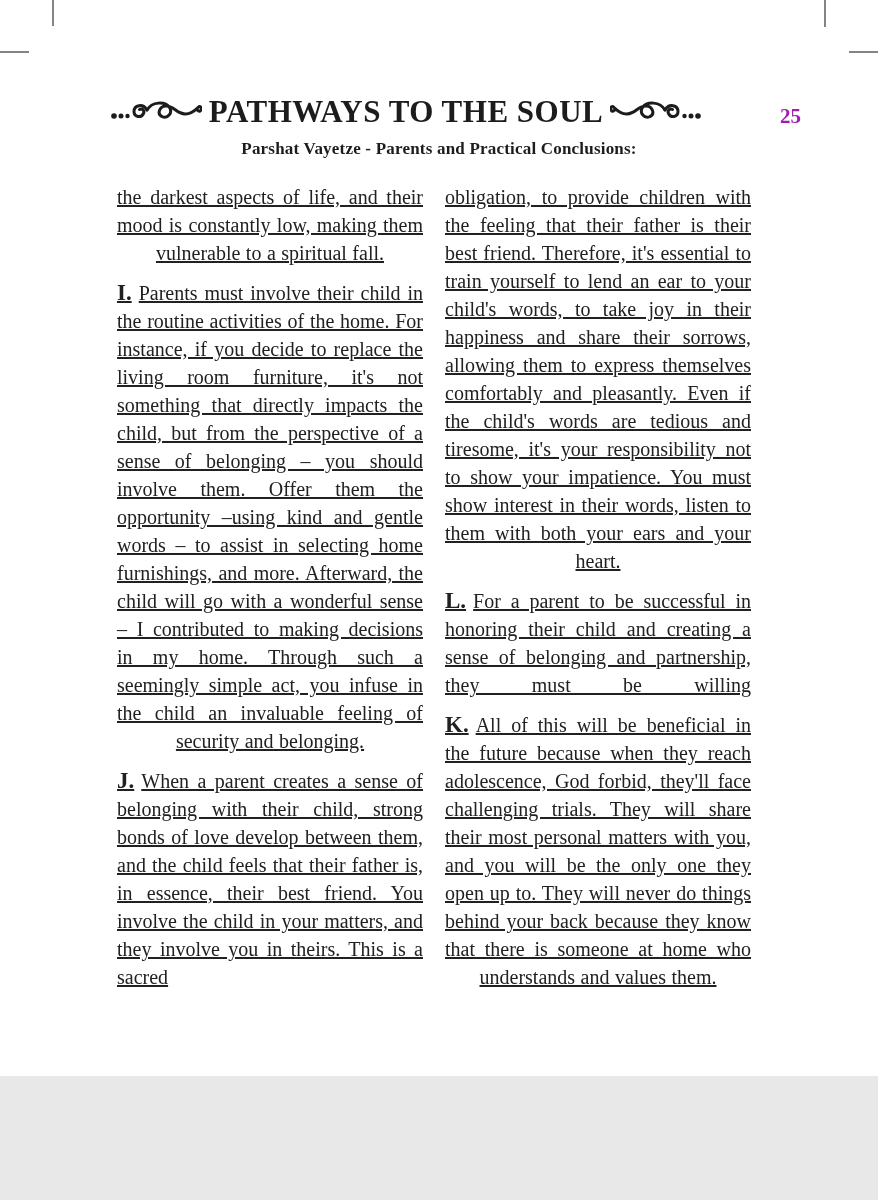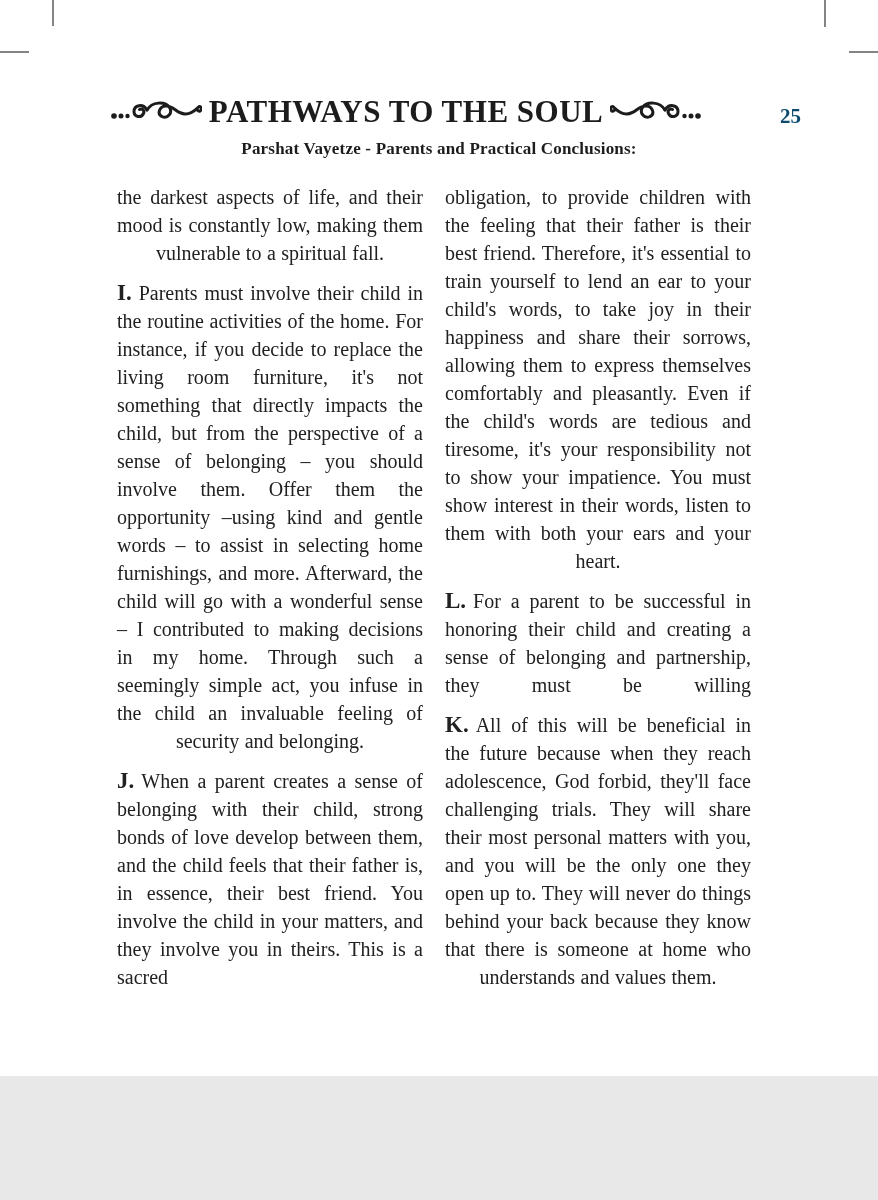--- a/index.html
+++ b/index.html
@@ -24,29 +24,29 @@
     display:flex; align-items:center; justify-content:center; gap:7px;
   }
   .title {
     font-weight:bold; font-size:31px; letter-spacing:0.5px;
     white-space:nowrap; color:#1c1c1c;
   }
   .ornament { flex:0 0 auto; display:block; }
   .ornament.flip { transform:scaleX(-1); }
   .page-num {
     position:absolute; top:104px; right:117px;
-    font-weight:bold; font-size:21px; color:#0c4a6e;
+    font-weight:bold; font-size:21px; color:#a21caf;
   }
   .subtitle {
     position:absolute; top:139px; left:0; width:878px; text-align:center;
     font-weight:bold; font-size:17px; color:#1c1c1c; letter-spacing:0.2px;
   }
   .body-columns {
     position:absolute; top:183px; left:117px; width:645px;
-    display:flex; gap:22px;
+    display:flex; gap:22px;text-decoration:underline;
   }
   .col { width:306px; font-size:20px; line-height:28px; }
   p.para {
     margin:0 0 12px 0; text-align:justify; text-align-last:justify;
     word-spacing:0.5px;
   }
   p.para.end-center { text-align-last:center; }
   p.para:last-child { margin-bottom:1px; }
   .lead { font-weight:bold; font-size:23px; margin-right:7px; }
 </style>

